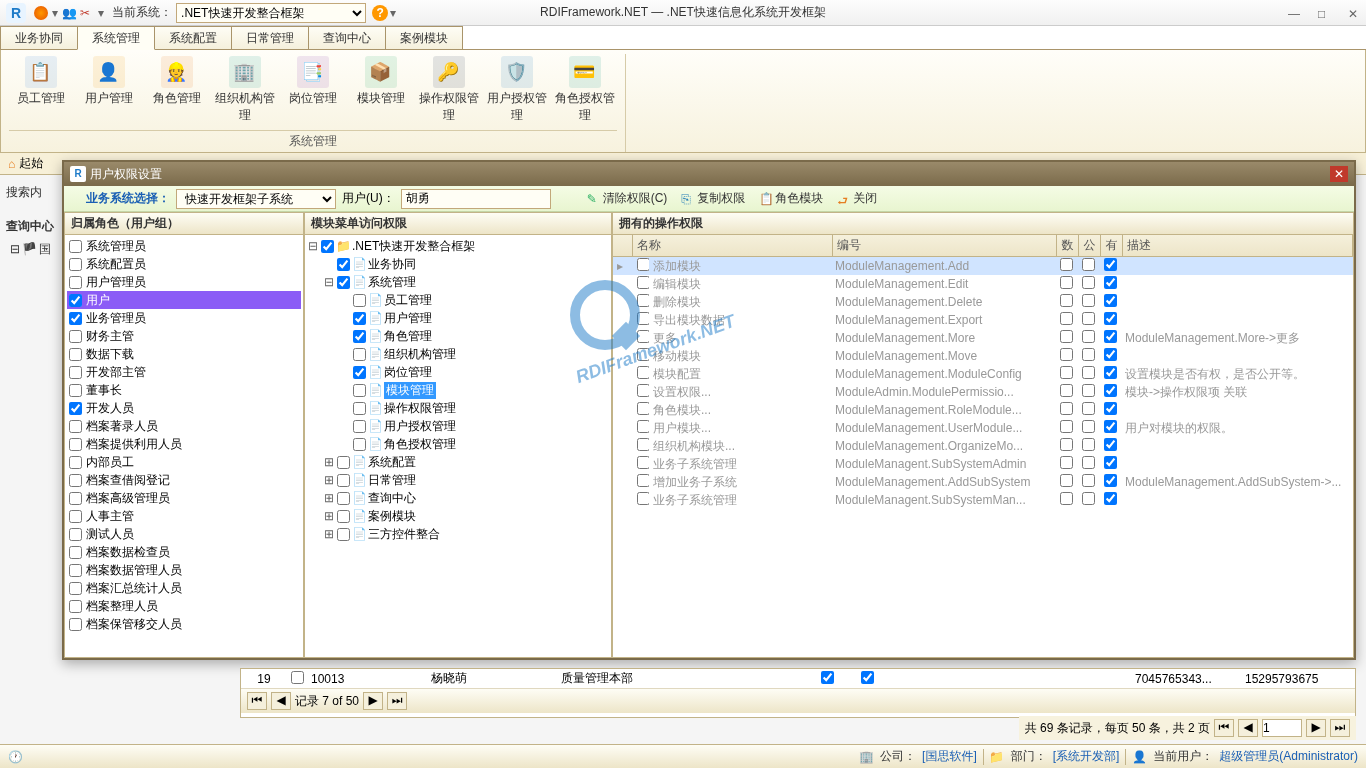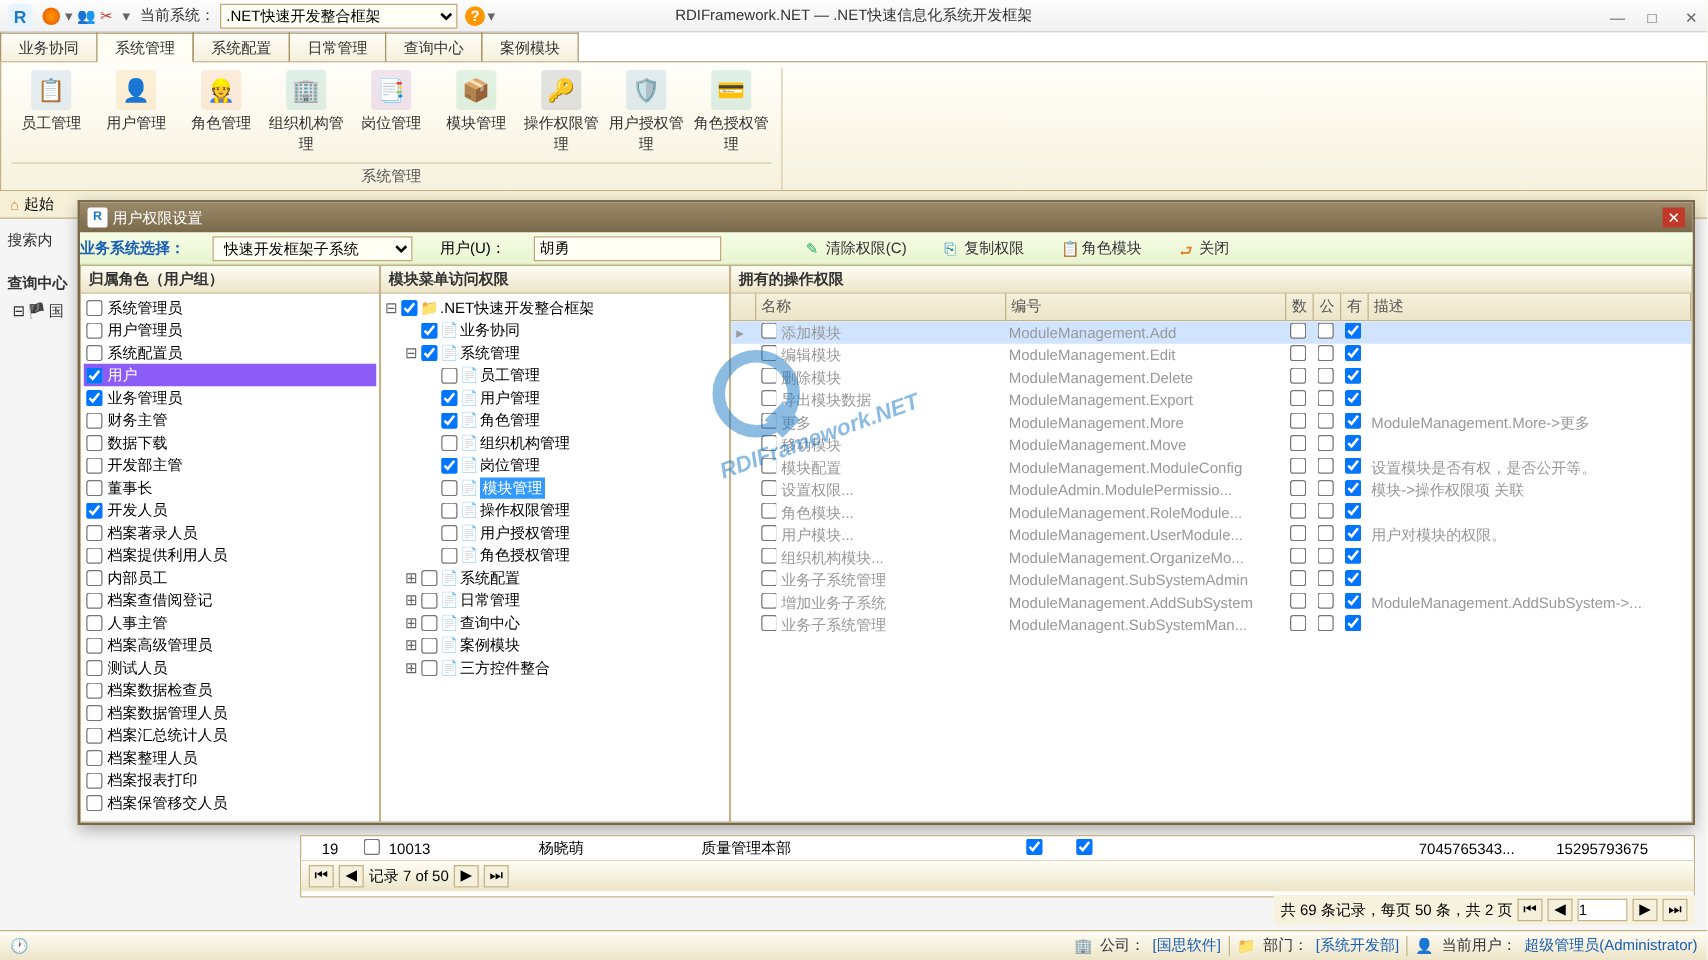--- a/index.html
+++ b/index.html
@@ -33,33 +33,33 @@
 
 
 .starttab { height: 22px; background: #f7f0d8; border-bottom: 1px solid #c2b388; display: flex; align-items: center; padding-left: 8px; gap: 4px; }
 .starttab .home { color: #e67e22; }
 
 
 .dialog { position: absolute; left: 62px; top: 160px; width: 1294px; height: 500px; border: 2px solid #7a6a4a; background: #fdfcf5; box-shadow: 0 4px 12px rgba(0,0,0,0.3); display: flex; flex-direction: column; }
 .dialog-title { height: 24px; background: linear-gradient(#9a8a6a, #7a6a4a); display: flex; align-items: center; padding: 0 6px; color: #fff; }
 .dialog-title .dicon { width: 16px; height: 16px; background: #fff; border-radius: 2px; margin-right: 4px; color: #1e7bc8; text-align: center; line-height: 16px; font-weight: bold; font-size: 10px; }
 .dialog-title .dclose { margin-left: auto; background: #c0392b; color: #fff; width: 18px; height: 16px; text-align: center; line-height: 16px; cursor: pointer; }
-.dialog-toolbar { height: 26px; background: linear-gradient(#f5fce5, #e8f5d0); border-bottom: 1px solid #c5d6a8; display: flex; align-items: center; padding: 0 0; gap: 22px; }
+.dialog-toolbar { height: 26px; background: linear-gradient(#f5fce5, #e8f5d0); border-bottom: 1px solid #c5d6a8; display: flex; align-items: center; padding: 0 22px; gap: 6px; }
 .dialog-toolbar .lbl { color: #1a5fb4; font-weight: bold; }
 .dialog-toolbar select, .dialog-toolbar input { height: 20px; border: 1px solid #c2a87a; background: #fffef5; padding: 0 4px; }
 .dialog-toolbar .tbtn { display: flex; align-items: center; gap: 2px; cursor: pointer; color: #333; padding: 2px 4px; }
 .dialog-toolbar .tbtn .ti { width: 14px; height: 14px; display: inline-block; }
 
 .dialog-body { flex: 1; display: flex; overflow: hidden; }
 .panel { border: 1px solid #c2b388; display: flex; flex-direction: column; }
 .panel-header { height: 22px; background: linear-gradient(#fefdf5, #ede5c8); border-bottom: 1px solid #c2b388; display: flex; align-items: center; padding: 0 6px; font-weight: bold; color: #333; }
 .panel-body { flex: 1; overflow: auto; background: #fff; padding: 2px; }
 
 .panel-left { width: 240px; }
-.panel-mid { width: 280px; }
+.panel-mid { width: 308px; }
 .panel-right { flex: 1; }
 
 .role-item { display: flex; align-items: center; height: 18px; padding-left: 2px; }
 .role-item input { margin-right: 4px; }
 .role-item.selected { background: #8b5cf6; color: #fff; }
 
 .tree-node { display: flex; align-items: center; height: 18px; }
 .tree-node .exp { width: 12px; text-align: center; color: #666; cursor: pointer; }
 .tree-node input { margin: 0 2px; }
 .tree-node .ticon { width: 14px; height: 14px; margin-right: 2px; display: inline-block; }
@@ -227,26 +227,26 @@
   <div class="dialog-body">
     <div class="panel panel-left">
       <div class="panel-header">归属角色（用户组）</div>
       <div class="panel-body" id="roles-body">
           <div class="role-item">
             <input type="checkbox" style="">
             <span>系统管理员</span>
           </div>
           <div class="role-item">
             <input type="checkbox" style="">
+            <span>系统配置员</span>
+          </div>
+          <div class="role-item">
+            <input type="checkbox" style="">
             <span>用户管理员</span>
           </div>
-          <div class="role-item">
-            <input type="checkbox" style="">
-            <span>系统配置员</span>
-          </div>
           <div class="role-item selected">
             <input type="checkbox" checked="" style="">
             <span>用户</span>
           </div>
           <div class="role-item">
             <input type="checkbox" checked="" style="">
             <span>业务管理员</span>
           </div>
           <div class="role-item">
             <input type="checkbox" style="">
@@ -279,49 +279,45 @@
           <div class="role-item">
             <input type="checkbox" style="">
             <span>内部员工</span>
           </div>
           <div class="role-item">
             <input type="checkbox" style="">
             <span>档案查借阅登记</span>
           </div>
           <div class="role-item">
             <input type="checkbox" style="">
+            <span>档案高级管理员</span>
+          </div>
+          <div class="role-item">
+            <input type="checkbox" style="">
             <span>人事主管</span>
           </div>
           <div class="role-item">
             <input type="checkbox" style="">
-            <span>档案高级管理员</span>
-          </div>
-          <div class="role-item">
-            <input type="checkbox" style="">
             <span>测试人员</span>
           </div>
           <div class="role-item">
             <input type="checkbox" style="">
             <span>档案数据检查员</span>
           </div>
           <div class="role-item">
             <input type="checkbox" style="">
             <span>档案数据管理人员</span>
           </div>
           <div class="role-item">
             <input type="checkbox" style="">
             <span>档案汇总统计人员</span>
           </div>
           <div class="role-item">
             <input type="checkbox" style="">
             <span>档案整理人员</span>
-          </div>
-          <div class="role-item">
-            <input type="checkbox" style="">
-            <span>档案报表打印</span>
           </div>
           <div class="role-item">
             <input type="checkbox" style="">
             <span>档案保管移交人员</span>
           </div>
         </div>
     </div>
     <div class="panel panel-mid">
       <div class="panel-header">模块菜单访问权限</div>
       <div class="panel-body" id="modules-body">

